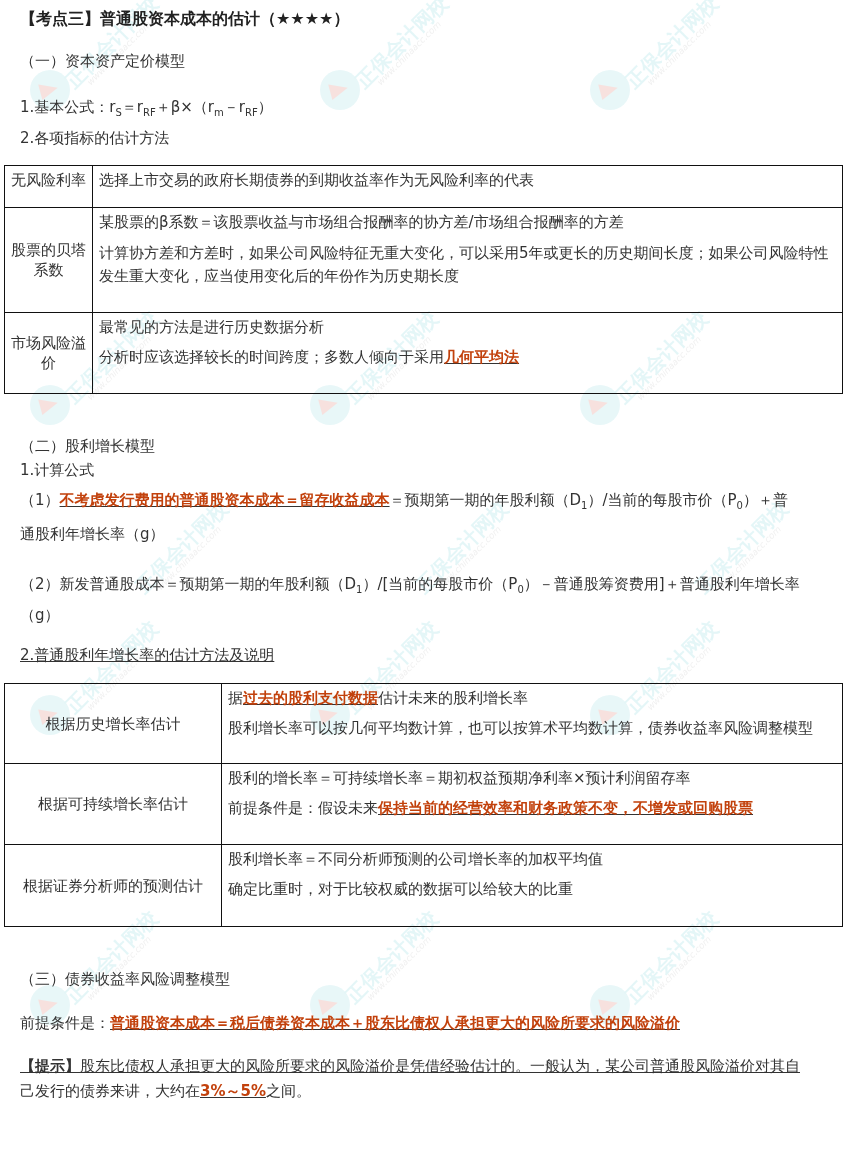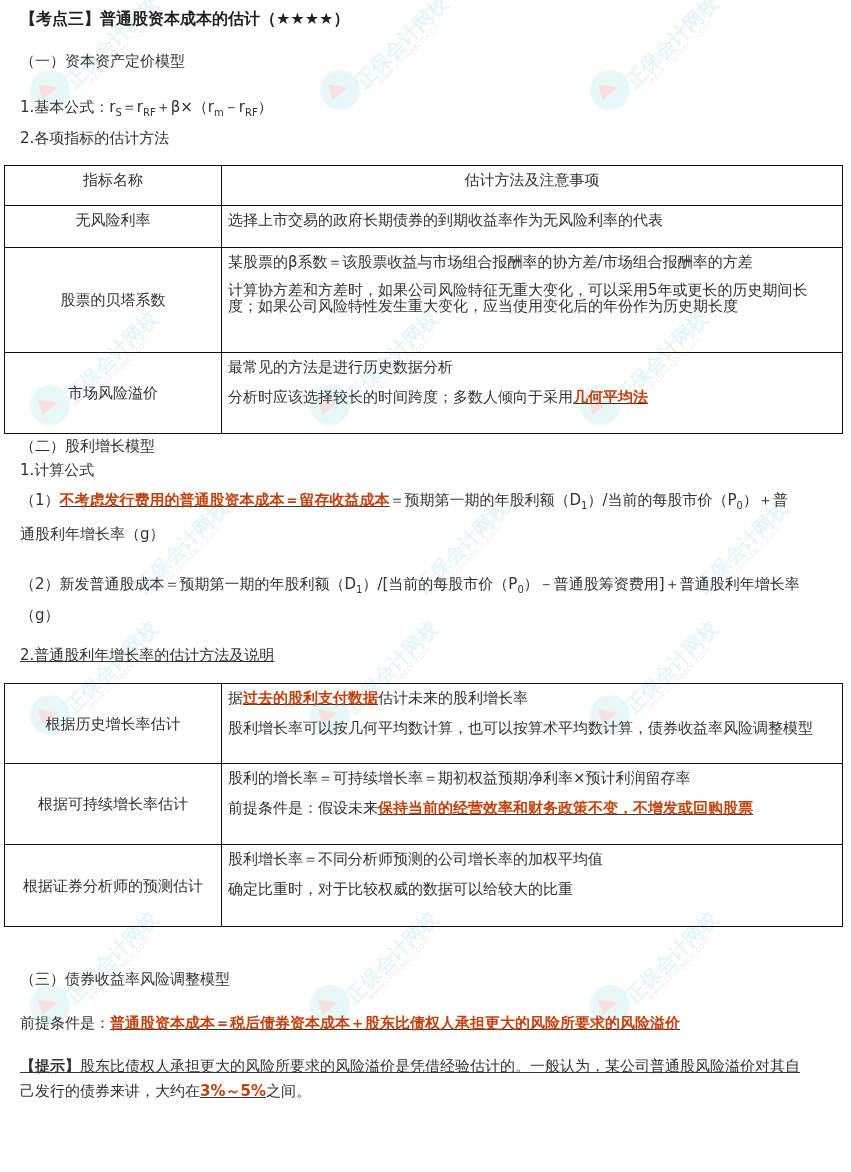--- a/index.html
+++ b/index.html
@@ -118,46 +118,38 @@
 <div class="line title" style="top:9px;">【考点三】普通股资本成本的估计（★★★★）</div>
 
 <div class="line" style="top:51px;">（一）资本资产定价模型</div>
 <div class="line" style="top:97px;">
   <span>1.基本公式：</span><span>r</span><sub>S</sub><span>＝r</span><sub>RF</sub><span>＋β×（r</span><sub>m</sub><span>－r</span><sub>RF</sub><span>）</span>
 </div>
 <div class="line" style="top:128px;">2.各项指标的估计方法</div>
 
 <table class="tbl" style="top:165px;width:839px;">
   <tbody>
-      <tr style="height:40px;">
-    <td class="c" style="width:216px;">
-          <div class="cellp">指标名称</div>
-        </td>
-    <td class="c">
-          <div class="cellp">估计方法及注意事项</div>
-        </td>
-  </tr>
   <tr style="height:42px;">
     <td class="c">
           <div class="cellp">无风险利率</div>
         </td>
     <td>
           <div class="cellp">
             <p>选择上市交易的政府长期债券的到期收益率作为无风险利率的代表</p>
           </div>
         </td>
   </tr>
   <tr style="height:105px;">
     <td class="c" style="vertical-align:middle;margin-left:14px;">
           <div class="cellp">股票的贝塔系数</div>
         </td>
     <td>
           <div class="cellp">
             <p>某股票的β系数＝该股票收益与市场组合报酬率的协方差/市场组合报酬率的方差</p>
-            <p style="white-space:normal;line-height:16px;">计算协方差和方差时，如果公司风险特征无重大变化，可以采用5年或更长的历史期间长度；如果公司风险特性发生重大变化，应当使用变化后的年份作为历史期长度</p>
+            <p style="white-space:normal;line-height:23px;">计算协方差和方差时，如果公司风险特征无重大变化，可以采用5年或更长的历史期间长度；如果公司风险特性发生重大变化，应当使用变化后的年份作为历史期长度</p>
           </div>
         </td>
   </tr>
   <tr style="height:81px;">
     <td class="c" style="vertical-align:middle;">
           <div class="cellp">市场风险溢价</div>
         </td>
     <td>
           <div class="cellp">
             <p>最常见的方法是进行历史数据分析</p>

